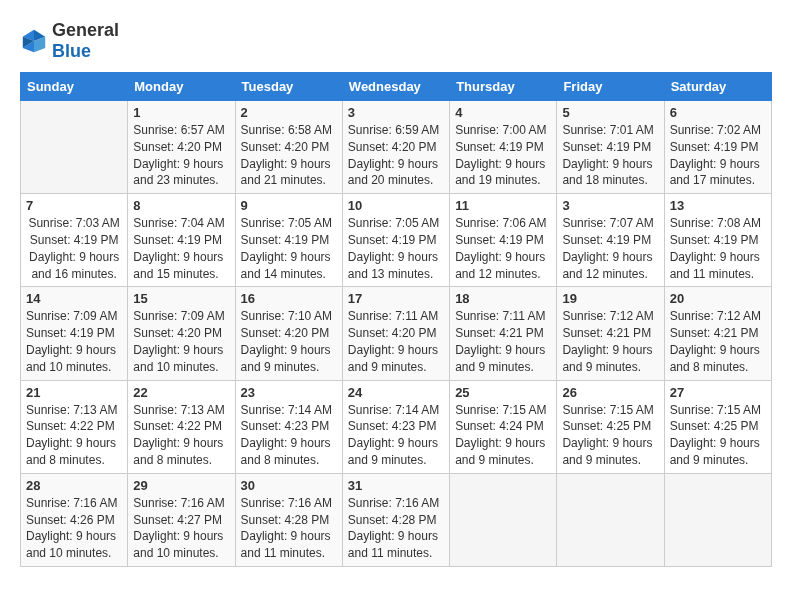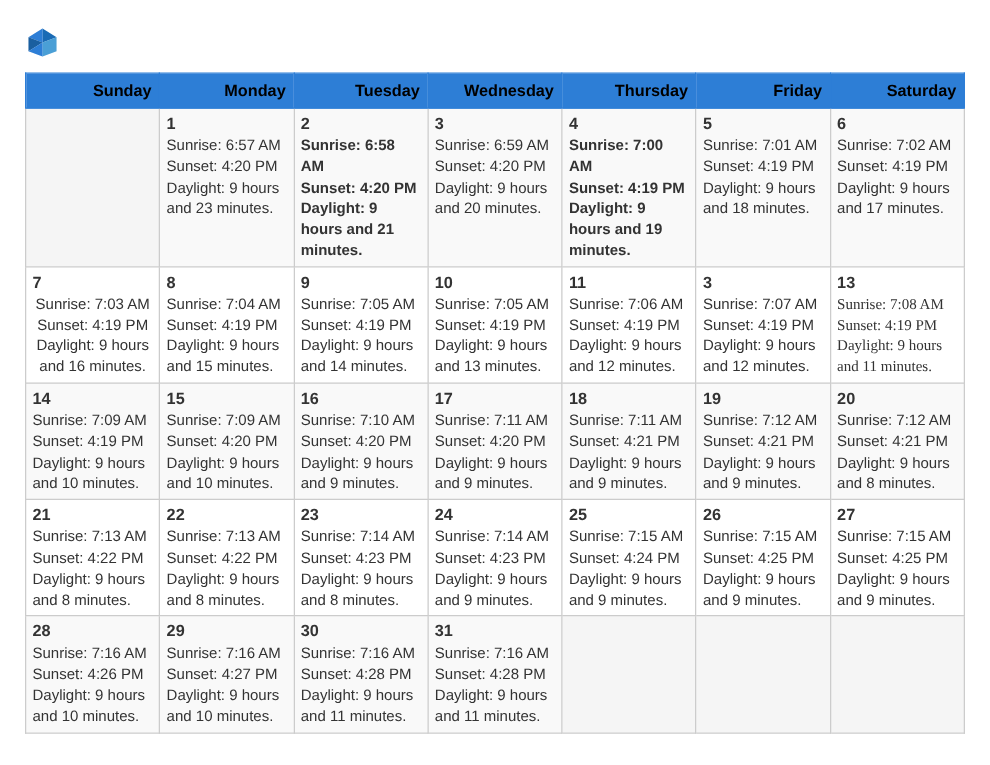--- a/index.html
+++ b/index.html
@@ -37,22 +37,22 @@
       font-size: 14px;
       color: #555;
     }
     table {
       width: 100%;
       border-collapse: collapse;
       font-size: 11px;
     }
     thead tr th {
       background-color: #2d7ed6;
-      color: #000000;
-      text-align: right;
+      color: #ffffff;
+      text-align: left;
       padding: 6px 6px;
       font-size: 13px;
       font-weight: bold;
       border: 1px solid #2d7ed6;
     }
     tbody tr td {
       border: 1px solid #ccc;
       vertical-align: top;
       padding: 4px 5px;
       width: 107px;
@@ -85,20 +85,24 @@
 <div class="header">
   <div class="logo">
     <svg class="logo-icon" viewBox="0 0 40 40">
       <polygon points="20,4 36,14 36,30 20,36 4,30 4,14" fill="#1a6bb5" opacity="0.15"></polygon>
       <polygon points="20,4 36,14 20,20" fill="#1a6bb5"></polygon>
       <polygon points="20,20 36,14 36,30 20,36" fill="#4a9fd6"></polygon>
       <polygon points="4,14 20,4 20,20" fill="#2d7ed6"></polygon>
       <polygon points="4,14 20,20 4,30" fill="#1a5fa0"></polygon>
       <polygon points="4,30 20,20 20,36" fill="#2d7ed6"></polygon>
     </svg>
+    <div>
+      <div style="font-size:18px;font-weight:bold;color:#333;">General</div>
+      <div style="font-size:18px;font-weight:bold;color:#1a6bb5;">Blue</div>
+    </div>
   </div>
   <div class="title-block">
     <div class="month-title"></div>
     <div class="subtitle"></div>
   </div>
 </div>
 
 <table>
   <thead>
     <tr>
@@ -115,33 +119,33 @@
   <tr>
         <td class="empty-cell"></td>
         <td>
           <div class="day-num">1</div>
           <div class="day-info" style="white-space: pre-line;">Sunrise: 6:57 AM
 Sunset: 4:20 PM
 Daylight: 9 hours and 23 minutes.</div>
         </td>
         <td>
           <div class="day-num">2</div>
-          <div class="day-info" style="white-space: pre-line; font-weight: bold;">Sunrise: 6:58 AM
+          <div class="day-info" style="white-space: pre-line;">Sunrise: 6:58 AM
 Sunset: 4:20 PM
 Daylight: 9 hours and 21 minutes.</div>
         </td>
         <td>
           <div class="day-num">3</div>
           <div class="day-info" style="white-space: pre-line;">Sunrise: 6:59 AM
 Sunset: 4:20 PM
 Daylight: 9 hours and 20 minutes.</div>
         </td>
         <td>
           <div class="day-num">4</div>
-          <div class="day-info" style="white-space: pre-line; font-weight: bold;">Sunrise: 7:00 AM
+          <div class="day-info" style="white-space: pre-line;">Sunrise: 7:00 AM
 Sunset: 4:19 PM
 Daylight: 9 hours and 19 minutes.</div>
         </td>
         <td>
           <div class="day-num">5</div>
           <div class="day-info" style="white-space: pre-line;">Sunrise: 7:01 AM
 Sunset: 4:19 PM
 Daylight: 9 hours and 18 minutes.</div>
         </td>
         <td>
@@ -183,21 +187,21 @@
 Daylight: 9 hours and 12 minutes.</div>
         </td>
         <td>
           <div class="day-num">3</div>
           <div class="day-info" style="white-space: pre-line;">Sunrise: 7:07 AM
 Sunset: 4:19 PM
 Daylight: 9 hours and 12 minutes.</div>
         </td>
         <td>
           <div class="day-num">13</div>
-          <div class="day-info" style="white-space: pre-line; font-family: Liberation Serif, serif;">Sunrise: 7:08 AM
+          <div class="day-info" style="white-space: pre-line;">Sunrise: 7:08 AM
 Sunset: 4:19 PM
 Daylight: 9 hours and 11 minutes.</div>
         </td>
       </tr>
       <tr>
         <td>
           <div class="day-num">14</div>
           <div class="day-info" style="white-space: pre-line;">Sunrise: 7:09 AM
 Sunset: 4:19 PM
 Daylight: 9 hours and 10 minutes.</div>

